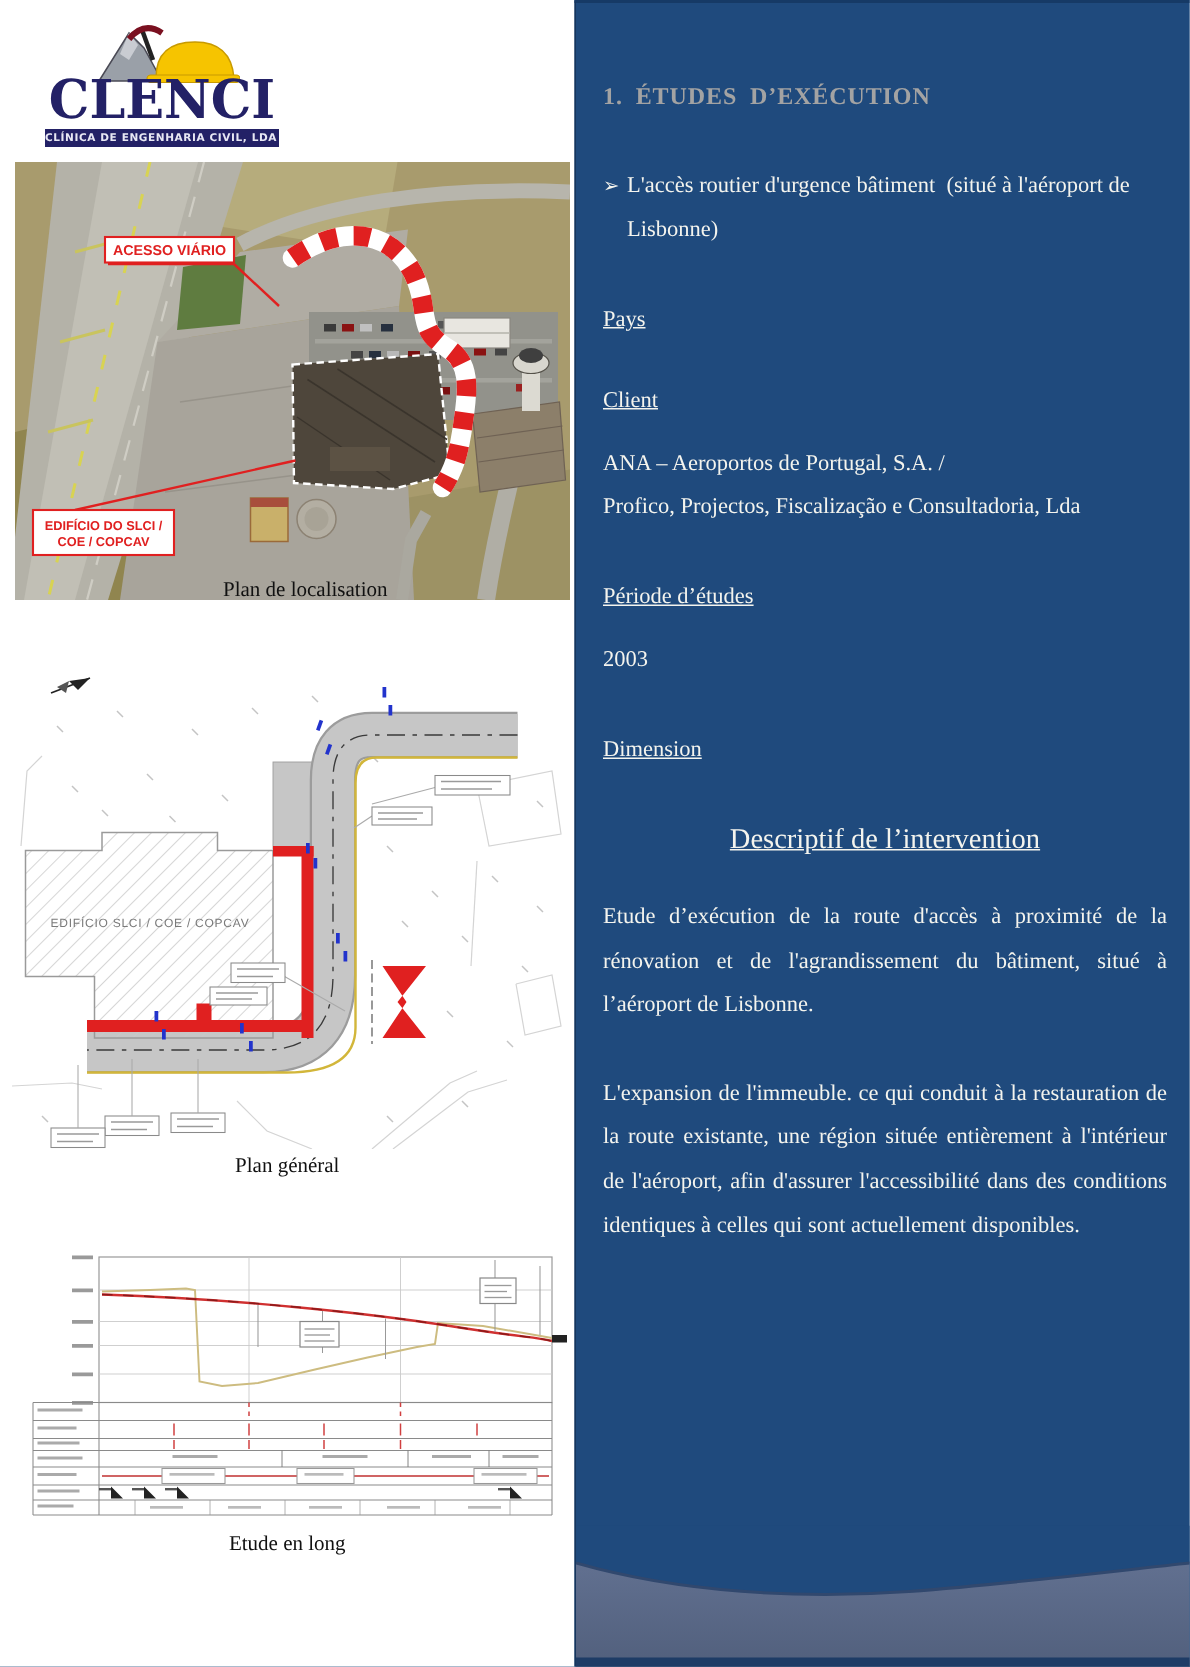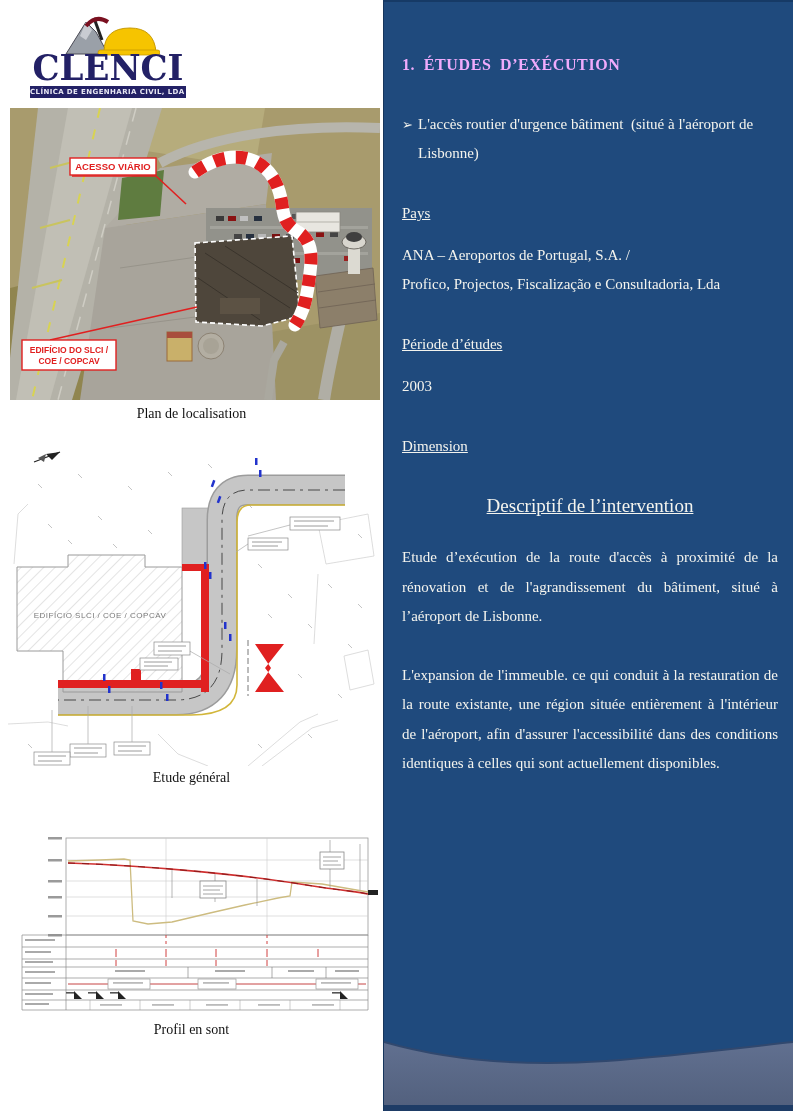--- a/index.html
+++ b/index.html
@@ -14,34 +14,34 @@
   .logo-emblem{position:absolute;left:28px;top:0;width:104px;height:52px;}
   .logo-word{position:absolute;left:0;top:44px;width:160px;text-align:center;
      font-family:"DejaVu Serif", serif;font-weight:bold;font-size:34px;line-height:34px;
      color:#232166;letter-spacing:0px;transform:scaleY(1.05);}
   .logo-bar{position:absolute;left:2px;top:80px;width:156px;height:12px;background:#232166;
      color:#e8e8f4;font-family:"DejaVu Sans", sans-serif;font-size:7px;font-weight:bold;
      text-align:left;line-height:12px;letter-spacing:0.4px;white-space:nowrap;overflow:hidden;}
 
   .figure-caption{position:absolute;width:383px;text-align:center;color:#111;
      font-size:14px;font-family:"Liberation Serif", serif;}
-  .cap1{top:406px;}
+  .cap1{top:386px;padding-left:12px;}
   .cap2{top:770px;}
   .cap3{top:1022px;}
 
   .aerial{position:absolute;left:10px;top:108px;width:370px;height:292px;}
   .plan{position:absolute;left:8px;top:444px;width:372px;height:322px;}
   .profile{position:absolute;left:20px;top:826px;width:360px;height:190px;}
 
   
   .panel{position:absolute;left:383px;top:0;width:410px;height:1111px;
      background:#1F4A7D;border-top:2px solid #163a66;border-left:1px solid #16355c;}
   .panel-inner{position:relative;padding:54px 16px 0 18px;color:#f4f4ee;}
   .panel h1{margin:0;font-size:16px;font-weight:bold;letter-spacing:0.6px;word-spacing:4px;
-     color:#f0abfc;}
+     color:#a3a3a3;}
   .bullet{display:flex;margin-top:36px;line-height:29px;font-size:15px;}
   .bullet .arrow{flex:0 0 16px;font-family:"DejaVu Sans", sans-serif;font-size:13px;}
   .bullet .btext{white-space:pre-wrap;}
   .sec-label{margin-top:37px;font-size:15px;text-decoration:underline;}
   .sec-value{margin-top:19px;font-size:15px;line-height:29px;white-space:pre-line;}
   .desc-label{margin-top:40px;font-size:19px;text-decoration:underline;text-align:center;}
   .para{margin:26px 0 0 0;font-size:15px;line-height:29.5px;text-align:justify;}
   .para.p2{margin-top:29px;}
 
   .wave{position:absolute;left:0;bottom:0;width:410px;height:96px;}
@@ -281,21 +281,21 @@
             <line x1="136" y1="222" x2="160" y2="222"></line>
           <line x1="66" y1="304" x2="94" y2="304"></line>
             <line x1="66" y1="309" x2="90" y2="309"></line>
           <line x1="110" y1="302" x2="138" y2="302"></line>
             <line x1="110" y1="307" x2="134" y2="307"></line>
           <line x1="30" y1="312" x2="58" y2="312"></line>
             <line x1="30" y1="317" x2="54" y2="317"></line>
         </g>
       </g>
     </svg>
-    <div class="figure-caption cap2">Etude général</div>
+    <div class="figure-caption cap2">Plan général</div>
 
     <svg class="profile" viewBox="0 0 360 190">
       <rect width="360" height="190" fill="#ffffff"></rect>
 
       <rect x="46" y="12" width="302" height="97" fill="none" stroke="#999" stroke-width="0.8"></rect>
       <g stroke="#c9c9c9" stroke-width="0.6">
         <line x1="46" y1="34" x2="348" y2="34"></line>
           <line x1="46" y1="55" x2="348" y2="55"></line>
         <line x1="46" y1="71" x2="348" y2="71"></line>
           <line x1="46" y1="90" x2="348" y2="90"></line>
@@ -424,34 +424,35 @@
       <g fill="#bbb">
         <rect x="80" y="178" width="22" height="1.8"></rect>
           <rect x="132" y="178" width="22" height="1.8"></rect>
         <rect x="186" y="178" width="22" height="1.8"></rect>
           <rect x="238" y="178" width="22" height="1.8"></rect>
           <rect x="292" y="178" width="22" height="1.8"></rect>
       </g>
 
       <rect x="348" y="64" width="10" height="5" fill="#222"></rect>
     </svg>
-    <div class="figure-caption cap3">Profil en sont</div>
+    <div class="figure-caption cap3">Etude en long</div>
   </div>
 
   <div class="panel">
     <div class="panel-inner">
       <h1>1. ÉTUDES D’EXÉCUTION</h1>
 
       <div class="bullet">
         <span class="arrow">➢</span>
         <span class="btext">L'accès routier d'urgence bâtiment  (situé à l'aéroport de Lisbonne)</span>
       </div>
 
       <div class="sec-label">Pays</div>
 
+      <div class="sec-label">Client</div>
       <div class="sec-value">ANA – Aeroportos de Portugal, S.A. /
 Profico,  Projectos,  Fiscalização  e Consultadoria, Lda</div>
 
       <div class="sec-label">Période d’études</div>
       <div class="sec-value">2003</div>
 
       <div class="sec-label">Dimension</div>
 
       <div class="desc-label">Descriptif de l’intervention</div>
       <p class="para">Etude d’exécution de la route d'accès à proximité de la rénovation et de l'agrandissement du bâtiment, situé à l’aéroport de Lisbonne.</p>

